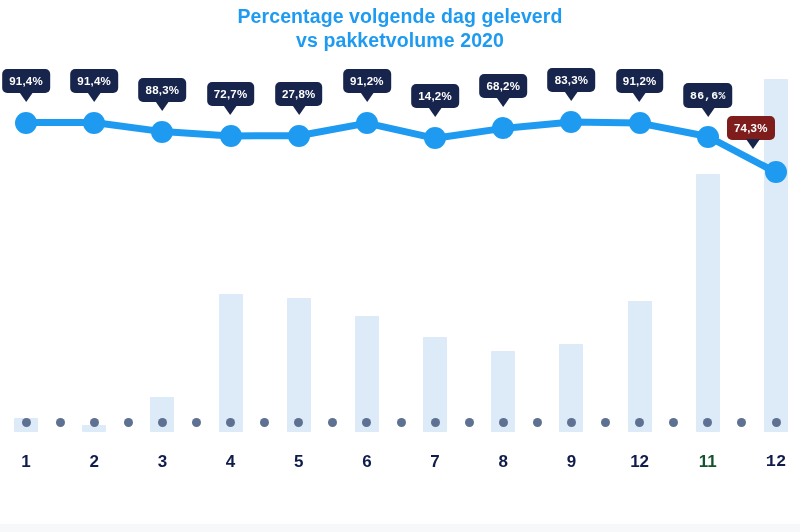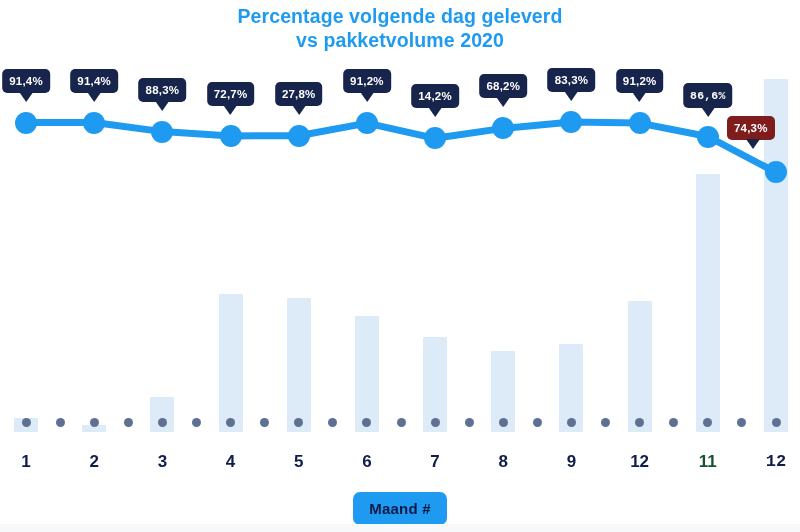--- a/index.html
+++ b/index.html
@@ -263,19 +263,16 @@
       <div class="xtick" style="left: 298.727px; color: rgb(16, 28, 76);">5</div>
       <div class="xtick" style="left: 366.909px; color: rgb(16, 28, 76);">6</div>
       <div class="xtick" style="left: 435.091px; color: rgb(16, 28, 76);">7</div>
       <div class="xtick" style="left: 503.273px; color: rgb(16, 28, 76);">8</div>
       <div class="xtick" style="left: 571.455px; color: rgb(16, 28, 76);">9</div>
       <div class="xtick" style="left: 639.636px; color: rgb(16, 28, 76);">12</div>
       <div class="xtick" style="left: 707.818px; color: #14532d;">11</div>
       <div class="xtick" style="left: 776px; color: rgb(16, 28, 76); font-family: Liberation Mono, monospace;">12</div>
     </div>
 
-  <div class="axis-badge-wrap">
-    <span class="axis-badge">Maand #</span>
-  </div>
 
   <div class="footer-strip"></div>
 
 </div>
 
 </body></html>

